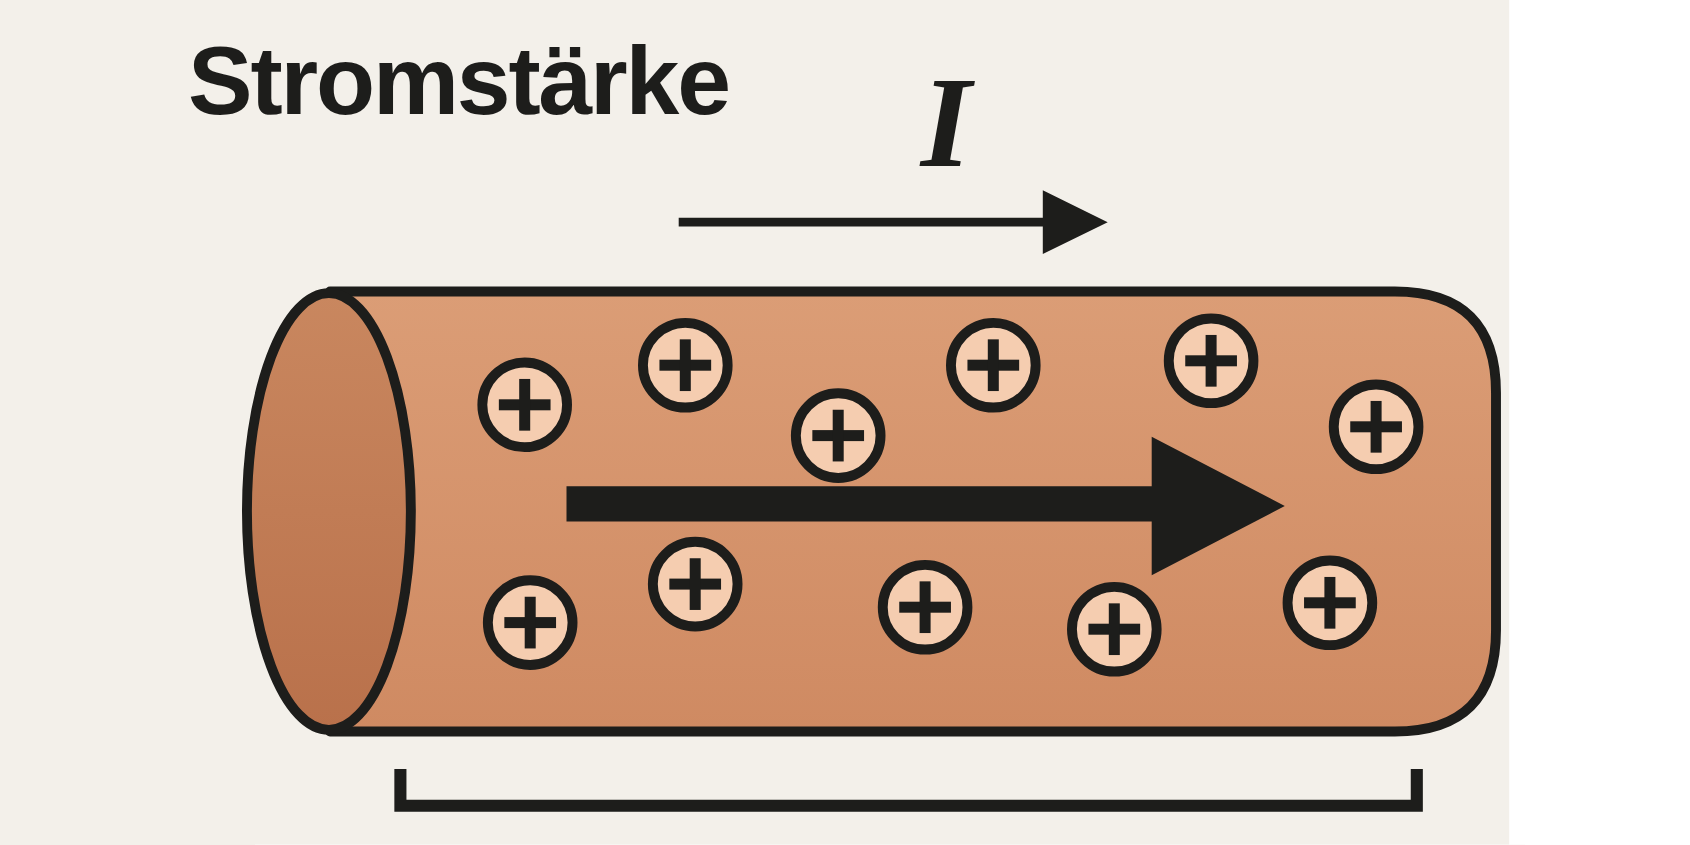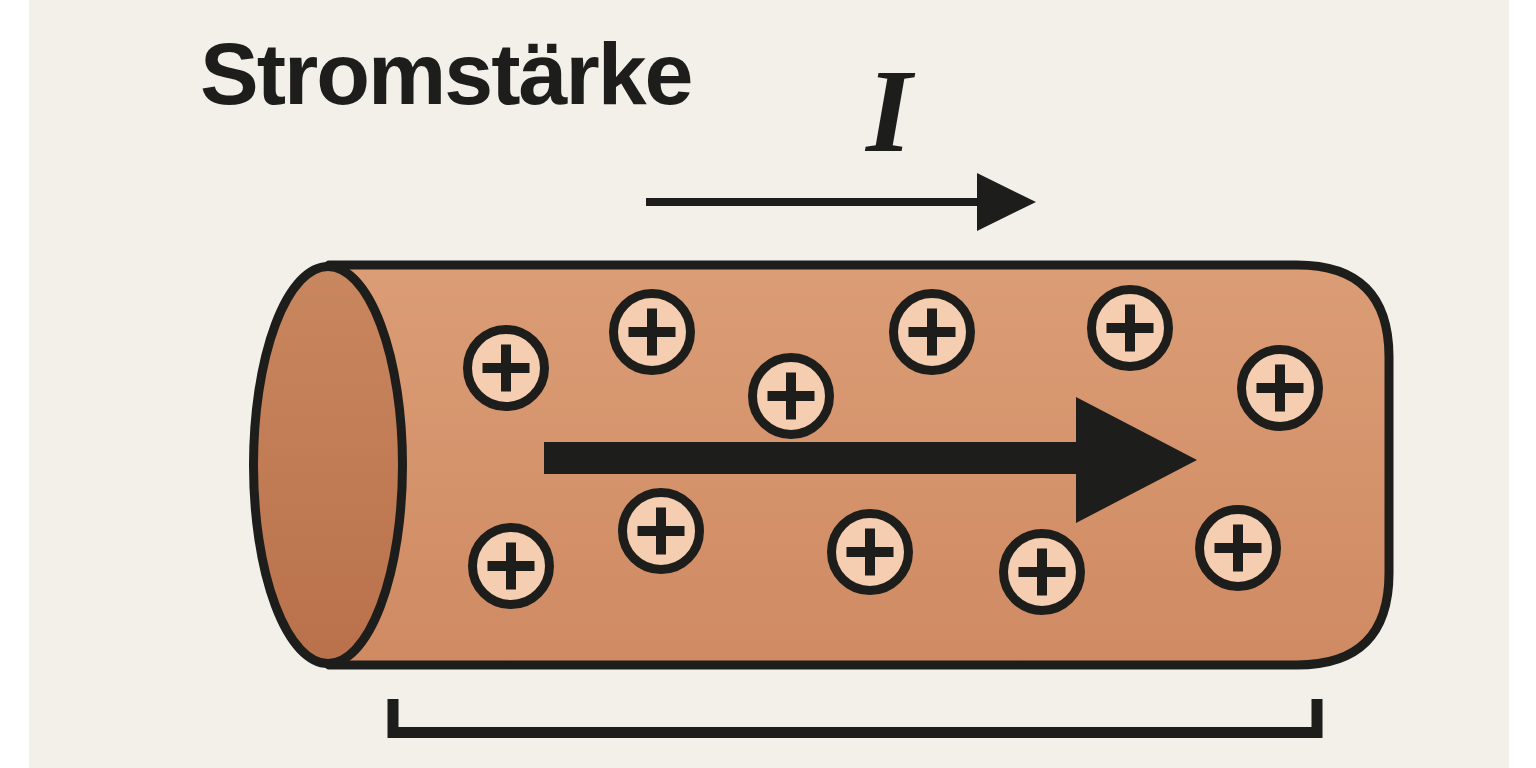--- a/index.html
+++ b/index.html
@@ -1,21 +1,20 @@
 <!DOCTYPE html>
 <html><head>
 <meta charset="utf-8">
 <style>
   html, body { margin: 0; padding: 0; }
   .stage {
     position: relative;
-    width: 1480px;
+    width: 1372px;
     height: 768px;
     overflow: hidden;
-    padding-left: 29px;
   }
   svg { display: block; }
   .title-text {
     font-family: "Liberation Sans", sans-serif;
     font-weight: 700;
     font-size: 88px;
     letter-spacing: -2px;
   }
   .symbol-text {
     font-family: "Liberation Serif", serif;

